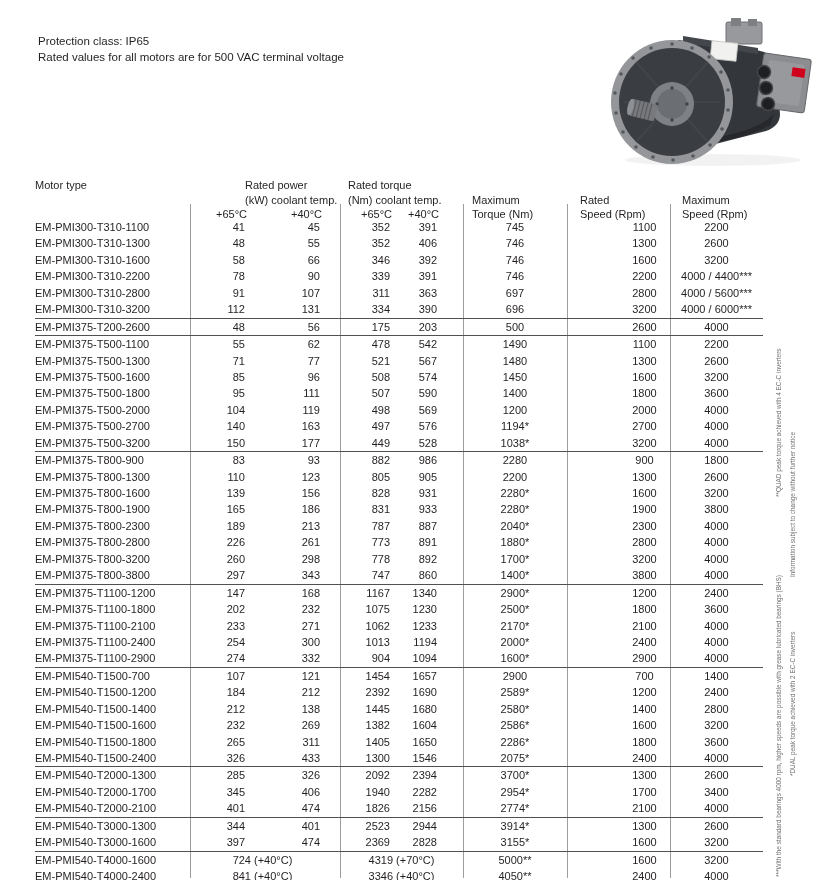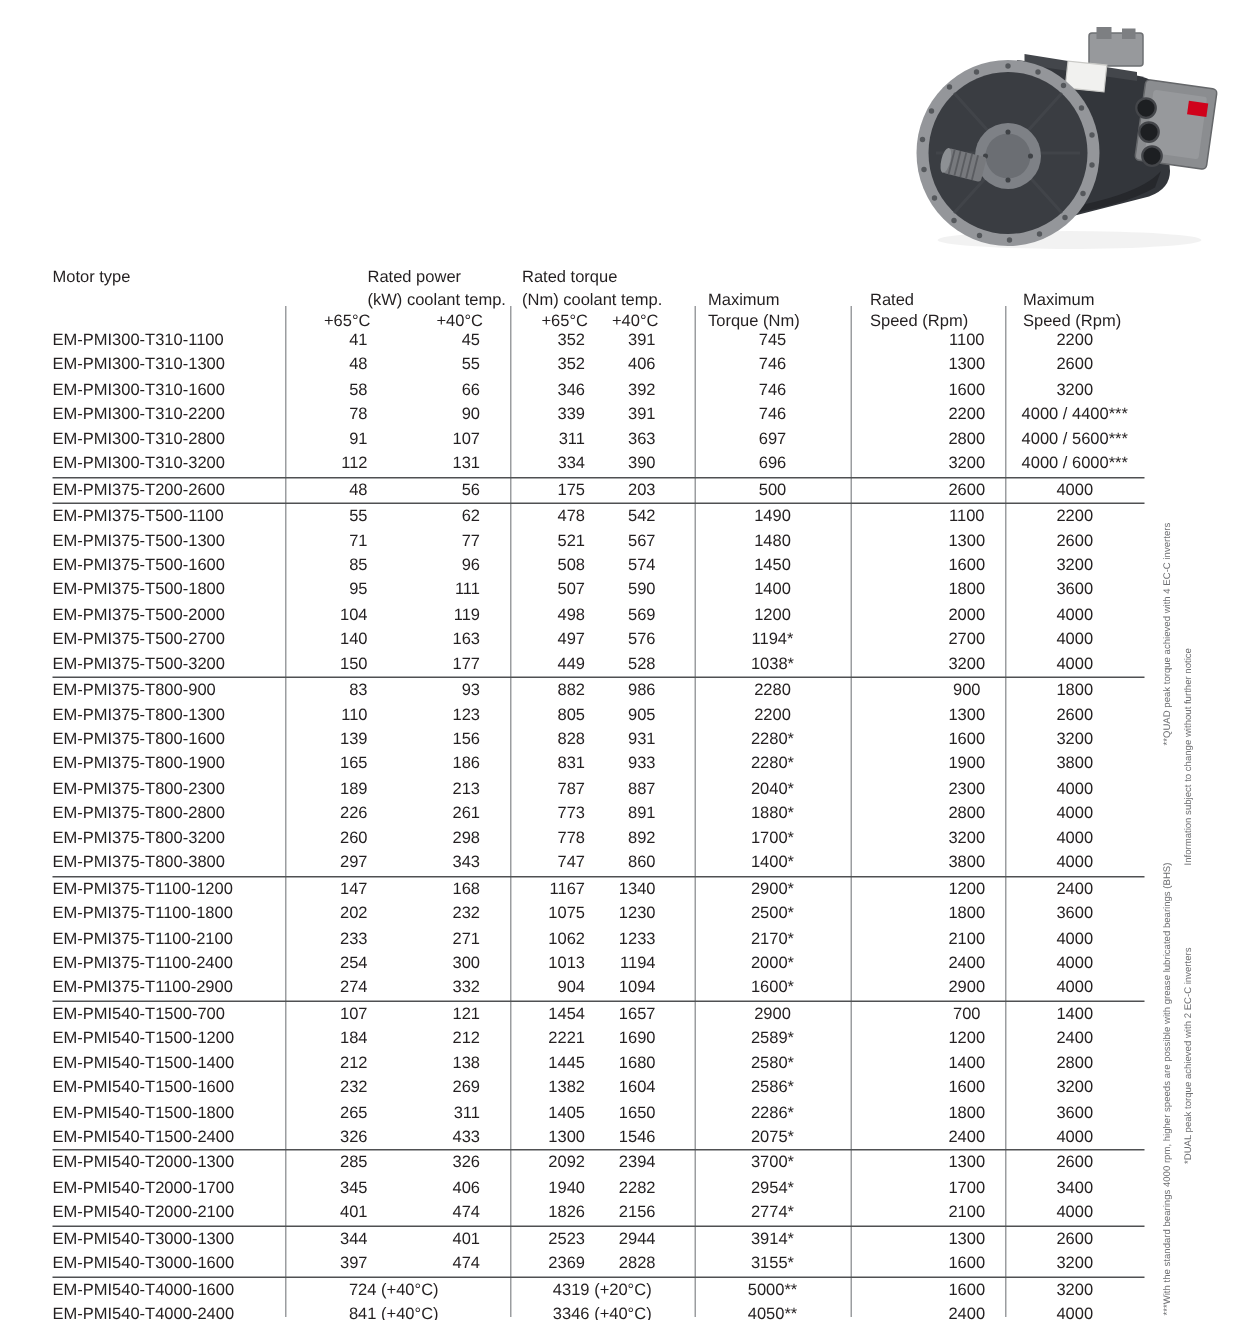--- a/index.html
+++ b/index.html
@@ -40,20 +40,22 @@
   
   .vnote{
     position:absolute;font-size:6.4px;line-height:8px;color:#6d6e71;
     white-space:nowrap;transform-origin:0 0;transform:rotate(-90deg);
   }
 </style>
 </head>
 <body>
 
 <div class="info">
+  <div>Protection class: IP65</div>
+  <div>Rated values for all motors are for 500 VAC terminal voltage</div>
 </div>
 
 <div class="photo">
   <svg width="210" height="160" viewBox="0 0 210 160">
     <ellipse cx="105" cy="150" rx="88" ry="6" fill="#000000" opacity="0.05"></ellipse>
 
     <path d="M70 30 L148 40 Q166 43 168 54 L172 104 Q172 116 158 121 L84 140 L62 132 Z" fill="#33363b"></path>
     <path d="M75 26 L150 38 L150 44 L75 33 Z" fill="#43464b"></path>
     <path d="M90 135 Q140 128 162 115 L166 104 Q150 122 88 131 Z" fill="#26282c"></path>
 
@@ -430,21 +432,21 @@
       <div class="cell c-t65">1454</div>
       <div class="cell c-t40">1657</div>
       <div class="cell c-maxt">2900</div>
       <div class="cell c-rspd">700</div>
       <div class="cell c-mspd">1400</div>
     </div>
     <div class="trow">
       <div class="cell c-type">EM-PMI540-T1500-1200</div>
       <div class="cell c-p65">184</div>
       <div class="cell c-p40">212</div>
-      <div class="cell c-t65">2221</div>
+      <div class="cell c-t65">2392</div>
       <div class="cell c-t40">1690</div>
       <div class="cell c-maxt">2589*</div>
       <div class="cell c-rspd">1200</div>
       <div class="cell c-mspd">2400</div>
     </div>
     <div class="trow">
       <div class="cell c-type">EM-PMI540-T1500-1400</div>
       <div class="cell c-p65">212</div>
       <div class="cell c-p40">138</div>
       <div class="cell c-t65">1445</div>
@@ -529,21 +531,21 @@
       <div class="cell c-p40">474</div>
       <div class="cell c-t65">2369</div>
       <div class="cell c-t40">2828</div>
       <div class="cell c-maxt">3155*</div>
       <div class="cell c-rspd">1600</div>
       <div class="cell c-mspd">3200</div>
     </div>
     <div class="trow">
       <div class="cell c-type">EM-PMI540-T4000-1600</div>
       <div class="cell c-pm">724 (+40°C)</div>
-      <div class="cell c-tm">4319 (+20°C)</div>
+      <div class="cell c-tm">4319 (+70°C)</div>
       <div class="cell c-maxt">5000**</div>
       <div class="cell c-rspd">1600</div>
       <div class="cell c-mspd">3200</div>
     </div>
     <div class="trow group-end">
       <div class="cell c-type">EM-PMI540-T4000-2400</div>
       <div class="cell c-pm">841 (+40°C)</div>
       <div class="cell c-tm">3346 (+40°C)</div>
       <div class="cell c-maxt">4050**</div>
       <div class="cell c-rspd">2400</div>

